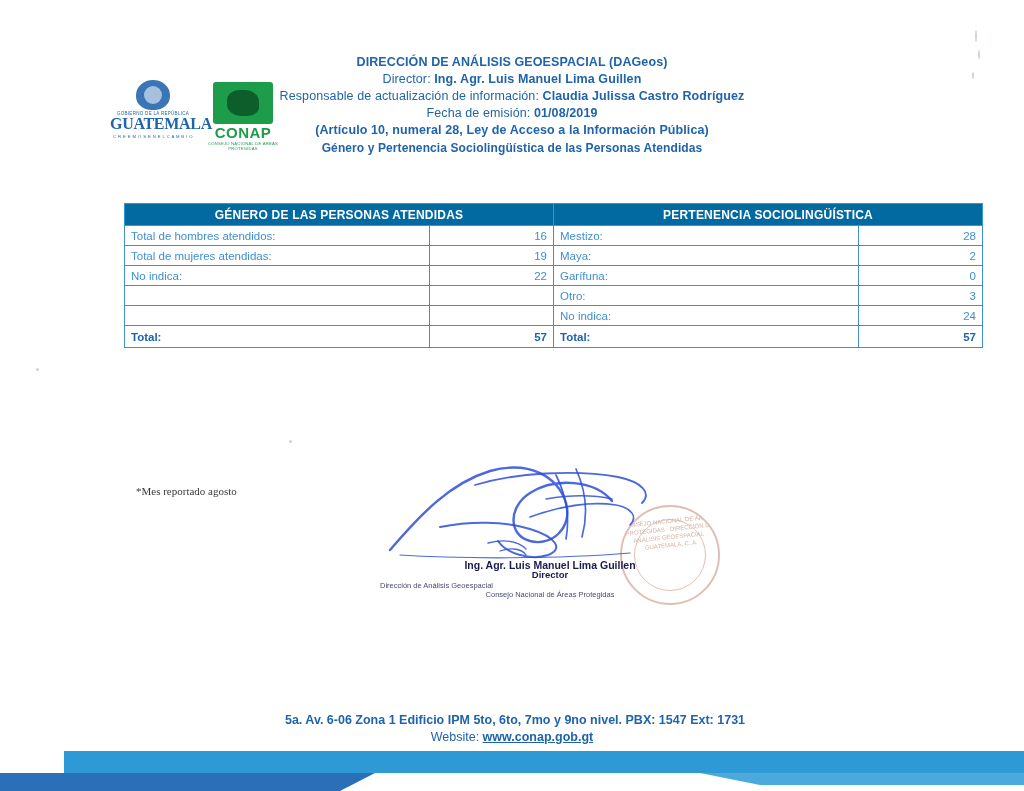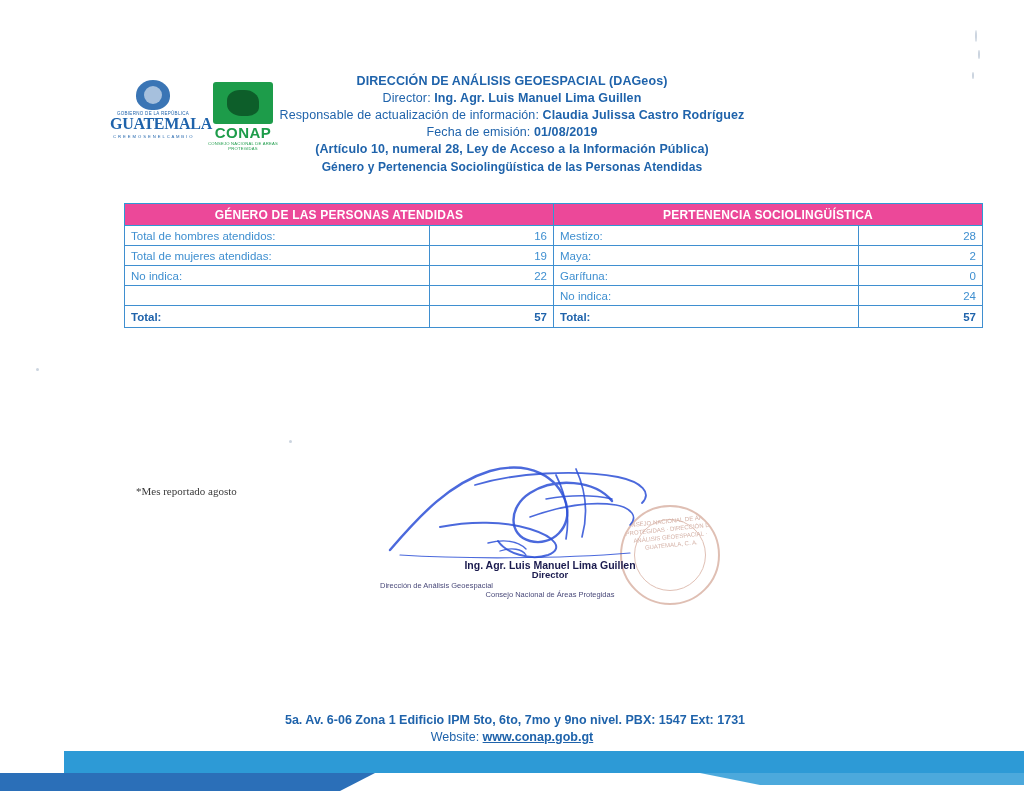--- a/index.html
+++ b/index.html
@@ -17,21 +17,21 @@
   }
 
   .page {
     position: absolute;
     inset: 0;
   }
 
   
   .header {
     position: absolute;
-    top: 73px;
+    top: 54px;
     left: 0;
     width: 1024px;
     text-align: center;
   }
   .header-line {
     font-size: 12.5px;
     font-weight: bold;
     color: #1f63ab;
     line-height: 17px;
     letter-spacing: 0.1px;
@@ -161,21 +161,21 @@
   table.data td, table.data th {
     border: 1px solid #3f8fd0;
     height: 19px;
     font-size: 11.5px;
     color: #3f8fd0;
     padding: 0 6px;
     vertical-align: middle;
     font-weight: normal;
   }
   table.data th.head {
-    background: #ec4899;
+    background: #0369a1;
     color: #ffffff;
     font-size: 12px;
     font-weight: bold;
     text-align: center;
     height: 21px;
     border: 1px solid #2d9ad6;
     letter-spacing: .2px;
   }
   td.num {
     text-align: right;
@@ -378,20 +378,26 @@
           <td>Total de mujeres atendidas:</td>
           <td class="num">19</td>
           <td>Maya:</td>
           <td class="num">2</td>
         </tr>
         <tr>
           <td>No indica:</td>
           <td class="num">22</td>
           <td>Garífuna:</td>
           <td class="num">0</td>
+        </tr>
+        <tr>
+          <td></td>
+          <td class="num"></td>
+          <td>Otro:</td>
+          <td class="num">3</td>
         </tr>
         <tr>
           <td></td>
           <td class="num"></td>
           <td>No indica:</td>
           <td class="num">24</td>
         </tr>
         <tr class="total-row">
           <td>Total:</td>
           <td class="num">57</td>

